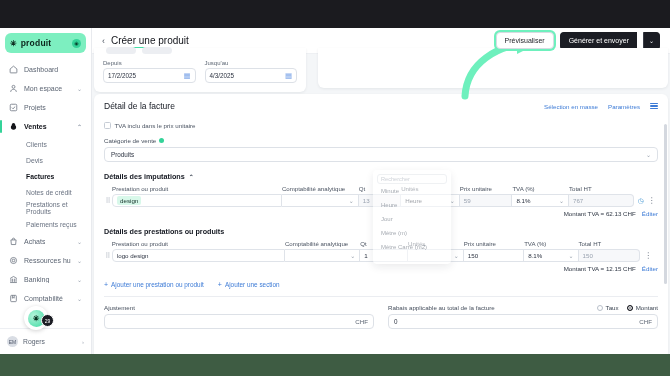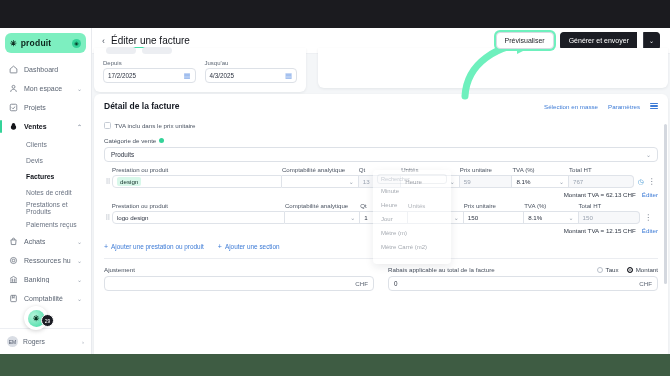--- a/index.html
+++ b/index.html
@@ -158,21 +158,21 @@
   }
 
   
   .panel {
     position:absolute; left: 2px; top: 66px; width: 574px; height: 262px;
     background:#ffffff; border-radius:6px 6px 0 0;
     box-shadow: 0 1px 3px rgba(20,25,40,.06);
     padding: 7px 10px 0 10px; overflow:hidden;
   }
   .panel-head { display:flex; align-items:center; }
-  .panel-title { font-size: 8.5px; color:#141821; font-weight:700; }
+  .panel-title { font-size: 8.5px; color:#141821; font-weight:400; }
   .panel-links { margin-left:auto; display:flex; align-items:center; gap:10px; }
   .plink { font-size:6.2px; color:#3d7bd6; }
   .burger { display:flex; flex-direction:column; gap:1.4px; }
   .burger i { display:block; width:8px; height:1.2px; background:#3d7bd6; border-radius:1px; }
 
   .chk-row { display:flex; align-items:center; gap:4px; margin-top:11px; }
   .chkbox { width:6.5px;height:6.5px;border:1px solid #c6ccd5;border-radius:1.5px;background:#fff; }
   .chk-lbl { font-size:6.2px; color:#4b5462; }
 
   .field-lbl { font-size:6.2px; color:#454e5c; margin-top:8px; display:flex; align-items:center; gap:3px;}
@@ -376,21 +376,21 @@
 
   <div class="float-av">
     <span class="inner">✳</span>
   </div>
   <div class="float-badge">29</div>
 
   <main class="main">
 
     <div class="page-head">
       <span class="back-chev">‹</span>
-      <span class="page-title">Éditer une facture</span>
+      <span class="page-title">Créer une produit</span>
       <div class="head-actions">
         <button class="btn-preview">Prévisualiser</button>
         <button class="btn-generate">Générer et envoyer</button>
         <button class="btn-caret">⌄</button>
       </div>
     </div>
 
     <div class="date-band">
       <div class="date-card">
         <div class="pill-row">
@@ -436,20 +436,24 @@
 
       <div class="field-lbl">
         <span>Catégorie de vente</span>
         <span class="dot-green"></span>
       </div>
       <div class="select-wide">
         <span class="v">Produits</span>
         <span class="c">⌄</span>
       </div>
 
+      <div class="sec-title">
+        <span>Détails des imputations</span>
+        <span class="caret">⌃</span>
+      </div>
 
       <table class="grid">
         <tbody>
             <tr>
           <th style="width:8px"></th>
           <th style="width:168px">Prestation ou produit</th>
           <th style="width:76px">Comptabilité analytique</th>
           <th style="width:42px">Qt</th>
           <th style="width:58px">Unités</th>
           <th style="width:52px">Prix unitaire</th>
@@ -505,20 +509,23 @@
           </td>
         </tr>
       </tbody>
         </table>
 
       <div class="tva-line">
         <span class="tva-txt">Montant TVA = 62.13 CHF</span>
         <span class="tva-edit">Éditer</span>
       </div>
 
+      <div class="sec-title">
+        <span>Détails des prestations ou produits</span>
+      </div>
 
       <table class="grid">
         <tbody>
             <tr>
           <th style="width:8px"></th>
           <th style="width:180px">Prestation ou produit</th>
           <th style="width:76px">Comptabilité analytique</th>
           <th style="width:50px">Qt</th>
           <th style="width:58px">Unités</th>
           <th style="width:62px">Prix unitaire</th>

